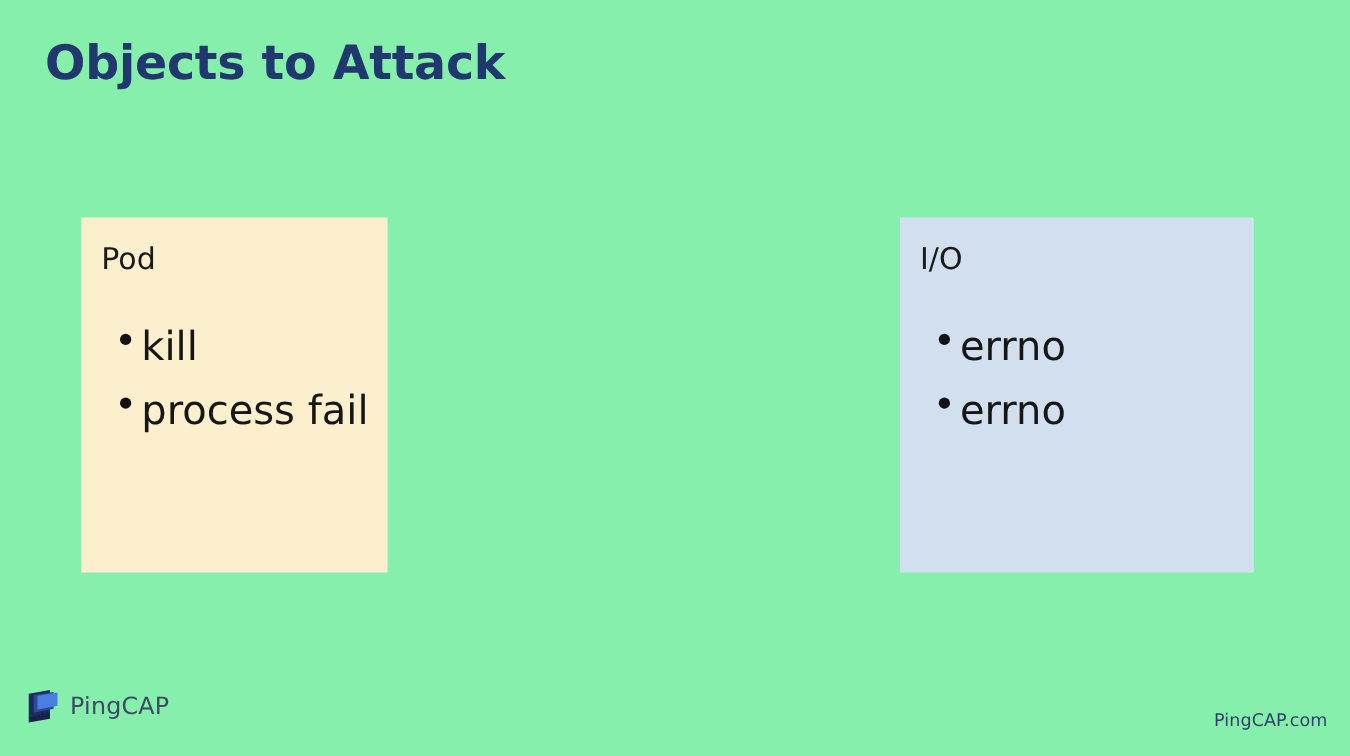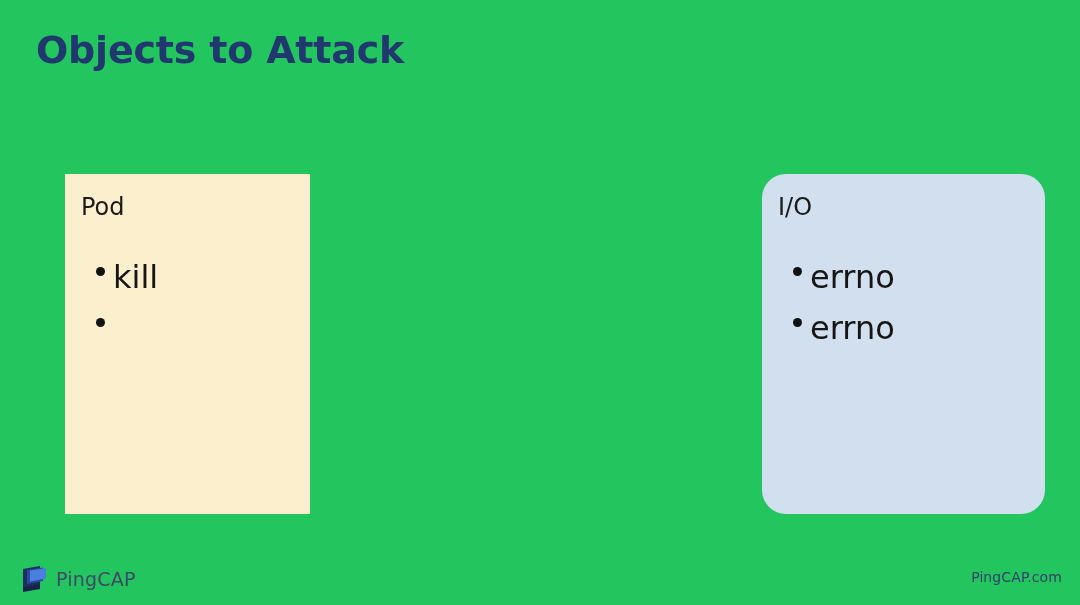--- a/index.html
+++ b/index.html
@@ -11,21 +11,21 @@
     height: 605px;
     background: #ffffff;
     font-family: "DejaVu Sans", "Liberation Sans", sans-serif;
     overflow: hidden;
     position: relative;
   }
 
   .slide {
     position: absolute;
     inset: 0;
-    background: #22c55e;
+    background: #86efac;
   }
 
   
   .slide-title {
     position: absolute;
     left: 36px;
     top: 28px;
     font-size: 38px;
     font-weight: bold;
     color: #21386f;
@@ -39,28 +39,28 @@
     position: absolute;
     left: 0;
     top: 174px;
     width: 1080px;
     height: 336px;
   }
 
   .card {
     position: absolute;
     top: 0;
-    height: 340px;
+    height: 284px;
     box-sizing: border-box;
     padding: 18px 0 0 0;
   }
 
   .card-pod     { left: 65px;  width: 245px; background: #fcefcd; }
   .card-network { left: 353px; width: 320px; background: #dce8d2; }
-  .card-io      { left: 762px; width: 283px; background: #d2dfef; border-radius: 24px; }
+  .card-io      { left: 720px; width: 283px; background: #d2dfef; }
 
   .card-header {
     font-size: 24px;
     color: #1a1a1a;
     line-height: 1.25;
     font-weight: normal;
     margin: 0 0 0 16px;
   }
 
   .card-list {
@@ -85,21 +85,21 @@
     width: 9px;
     height: 9px;
     border-radius: 50%;
     background: #111111;
   }
 
   
   .footer-logo {
     position: absolute;
     left: 22px;
-    bottom: 12px;
+    bottom: 26px;
     display: flex;
     align-items: center;
     gap: 8px;
   }
 
   .footer-logo-mark {
     width: 26px;
     height: 28px;
     display: block;
   }
@@ -131,20 +131,21 @@
 
     <div class="card card-pod">
       <div class="card-header">Pod</div>
       <ul class="card-list">
         <li>
           <span class="bullet"></span>
           <span>kill</span>
         </li>
         <li>
           <span class="bullet"></span>
+          <span>process fail</span>
         </li>
       </ul>
     </div>
 
 
     <div class="card card-io">
       <div class="card-header">I/O</div>
       <ul class="card-list">
         <li>
           <span class="bullet"></span>

